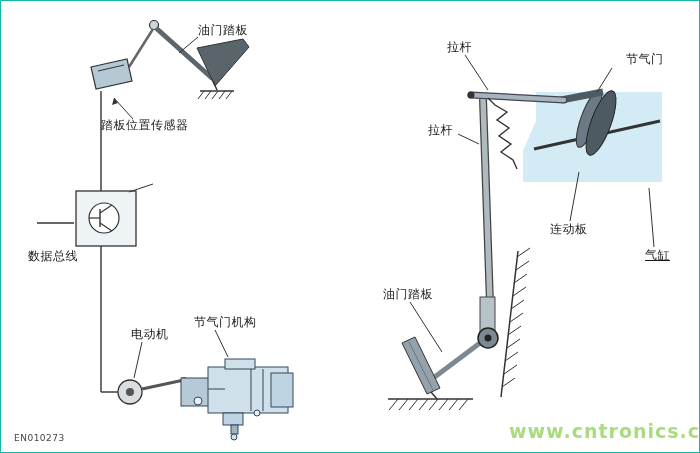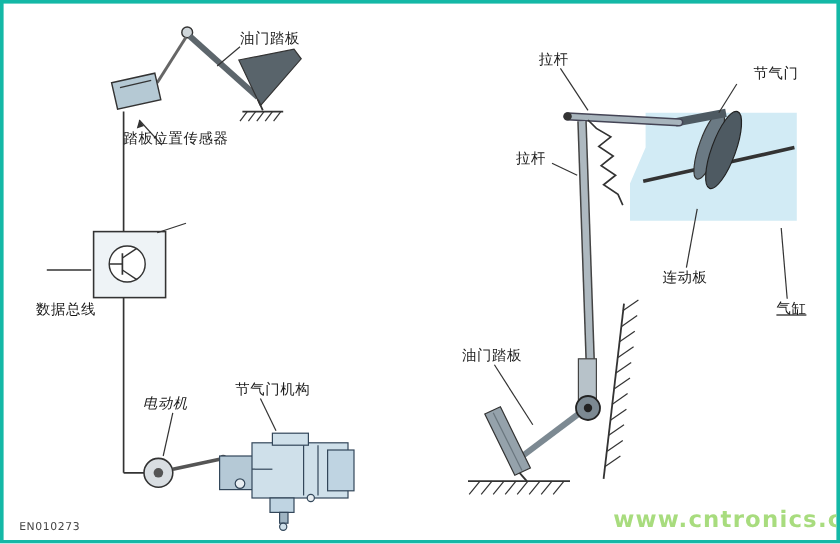--- a/index.html
+++ b/index.html
@@ -1,18 +1,18 @@
 <!DOCTYPE html>
 <html style="--line: #333333; --label-text: #1a1a1a; --diagram-blue: #d2ebf5; --metal-gray: #97a5ad; --watermark-green: #a8dc7e;"><head>
 <meta charset="utf-8">
 <style>
   html,body { margin:0; padding:0; background:#ffffff; }
   .stage {
     position:relative; width:700px; height:453px; background:#fff;
-    border:3px solid #14b8a6; box-sizing:border-box;
+    border:1px solid #14b8a6; box-sizing:border-box;
     font-family:"DejaVu Sans", sans-serif; overflow:hidden;
   }
   .stage svg { position:absolute; left:0; top:0; }
   .lbl {
     position:absolute; font-size:12px; color:var(--label-text,#1a1a1a);
     white-space:nowrap; letter-spacing:0.5px; line-height:14px;
   }
   .code { position:absolute; font-size:9px; color:#444; letter-spacing:0.5px; }
   .watermark {
     position:absolute; font-size:19px; font-weight:bold;
@@ -160,23 +160,23 @@
       <line x1="464" y1="54" x2="487" y2="89"></line>
       <line x1="457" y1="133" x2="478" y2="143"></line>
       <line x1="611" y1="67" x2="596" y2="91"></line>
       <line x1="569" y1="220" x2="578" y2="171"></line>
       <line x1="653" y1="246" x2="648" y2="187"></line>
       <line x1="409" y1="301" x2="441" y2="351"></line>
     </g>
   </svg>
 
   <div class="lbl" style="left:197px; top:22px;">油门踏板</div>
-  <div class="lbl" style="left:100px; top:105px;font-family:Liberation Serif, serif;">踏板位置传感器</div>
+  <div class="lbl" style="left:100px; top:117px;font-family:Liberation Serif, serif;">踏板位置传感器</div>
   <div class="lbl" style="left:27px;  top:248px;">数据总线</div>
-  <div class="lbl" style="left:116px; top:326px;font-style:italic;">电动机</div>
+  <div class="lbl" style="left:130px; top:326px;">电动机</div>
   <div class="lbl" style="left:193px; top:314px;">节气门机构</div>
   <div class="code" style="left:13px; top:432px;">EN010273</div>
 
   <div class="lbl" style="left:446px; top:39px;">拉杆</div>
   <div class="lbl" style="left:427px; top:122px;">拉杆</div>
   <div class="lbl" style="left:596px; top:51px;margin-left:29px;">节气门</div>
   <div class="lbl" style="left:549px; top:221px;">连动板</div>
   <div class="lbl" style="left:644px; top:247px;text-decoration:underline;">气缸</div>
   <div class="lbl" style="left:382px; top:286px;">油门踏板</div>
 

